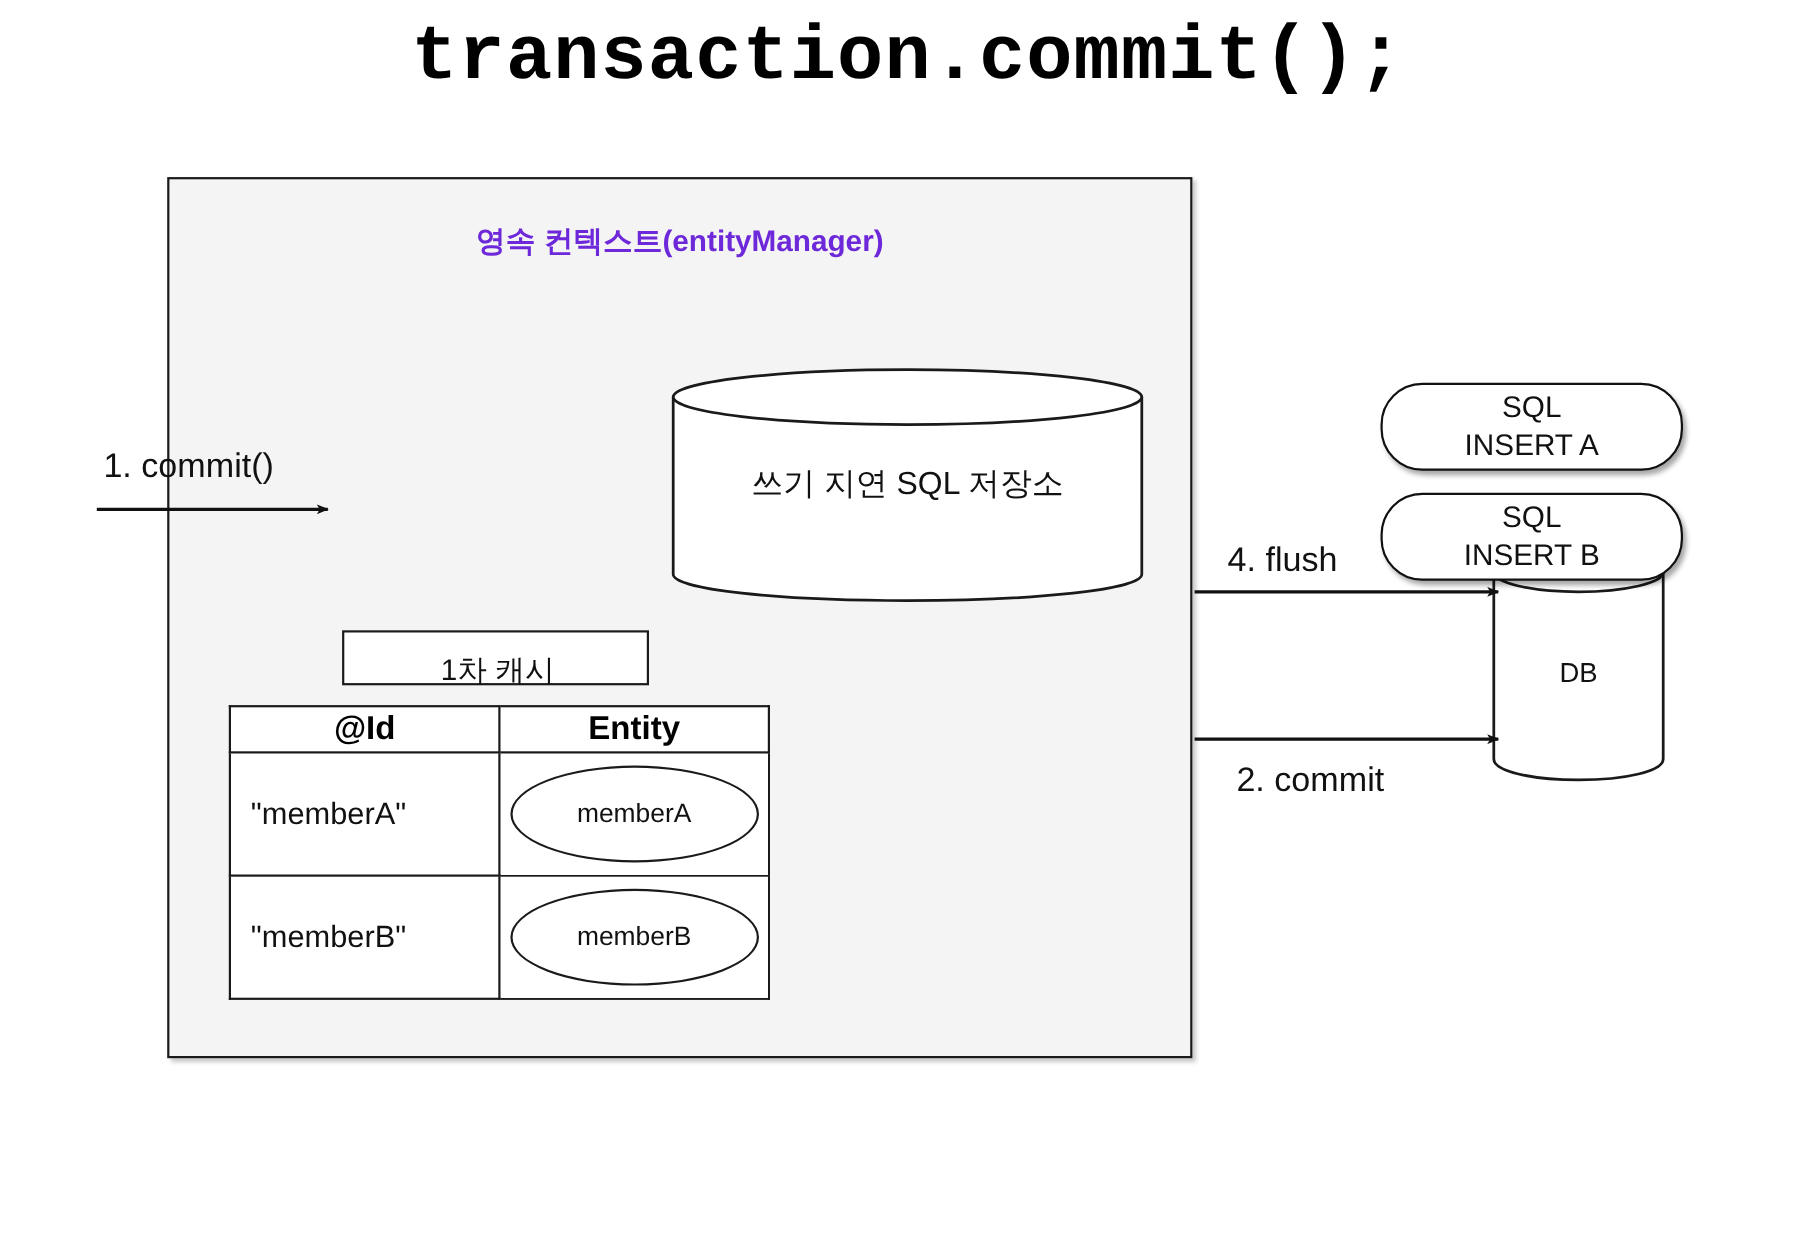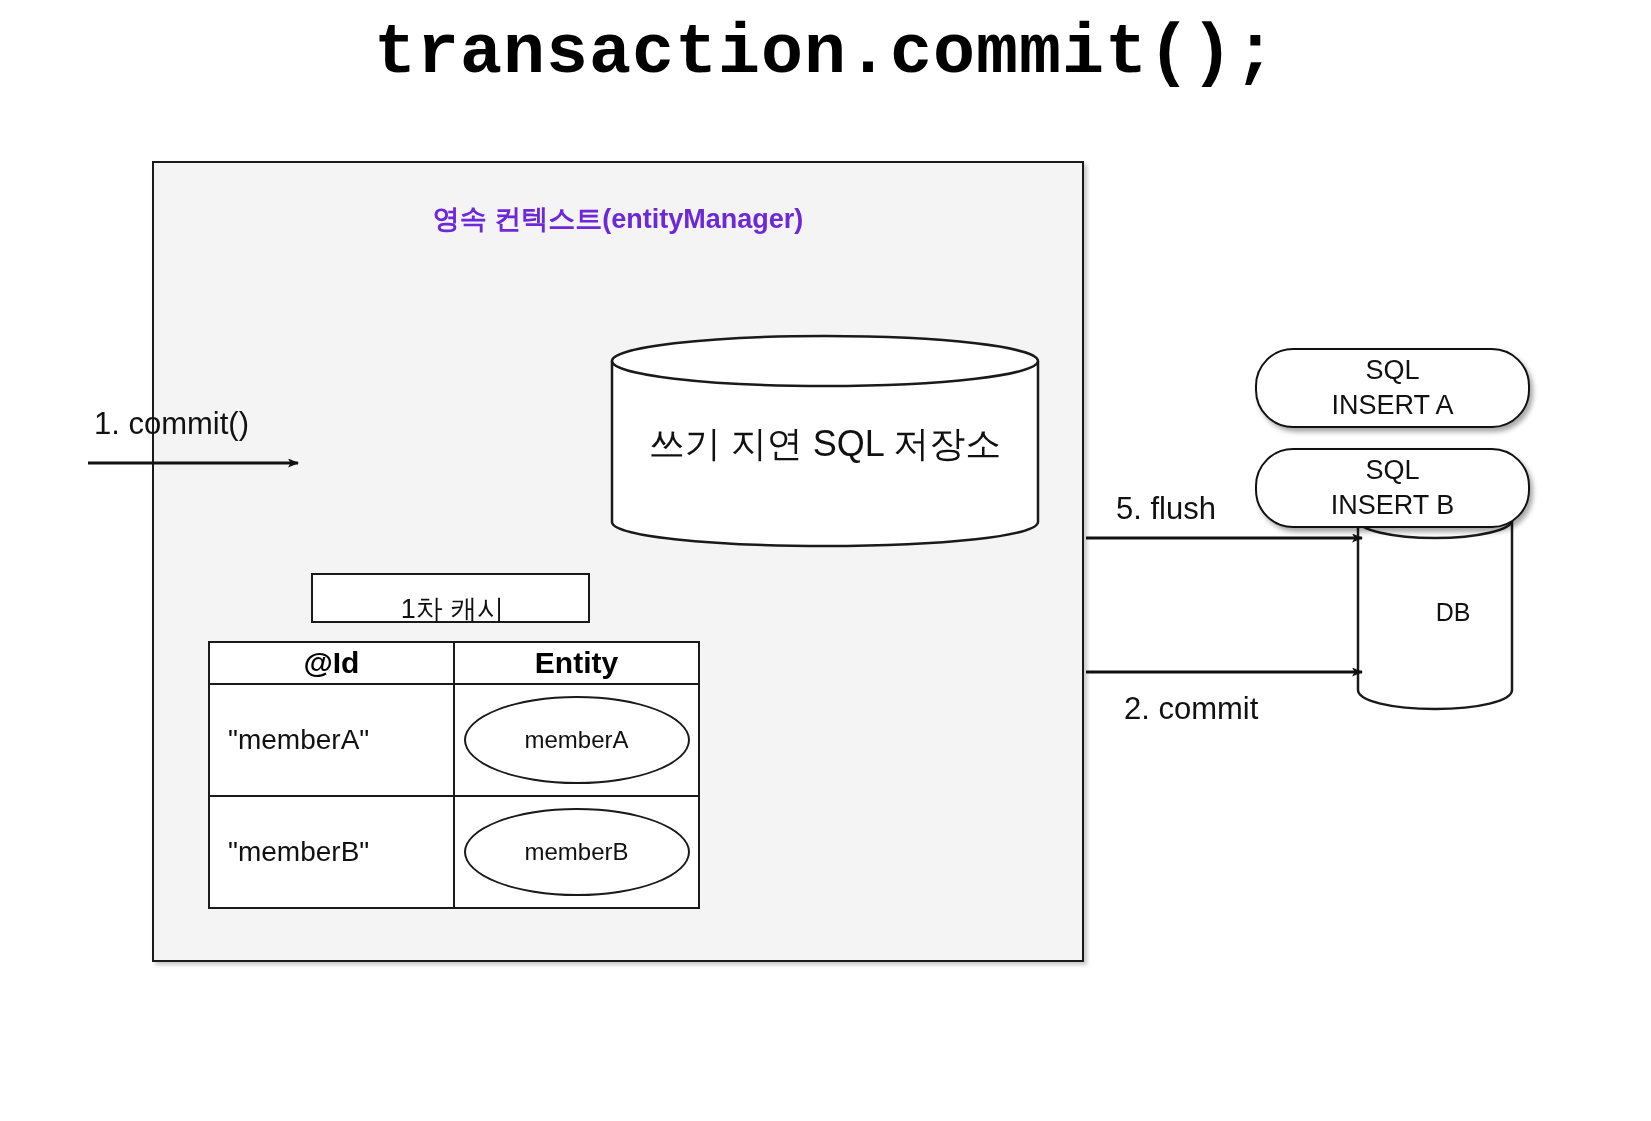--- a/index.html
+++ b/index.html
@@ -61,21 +61,21 @@
     width: 430px;
     height: 215px;
   }
   #sql-store svg { display: block; }
   #sql-store-label {
     position: absolute;
     left: 0;
     top: 86px;
     width: 430px;
     text-align: center;
-    font-size: 36px;
+    font-size: 29px;
     color: #111111;
   }
 
   
   #cache-tab {
     position: absolute;
     left: 311px;
     top: 573px;
     width: 279px;
     height: 50px;
@@ -172,21 +172,20 @@
   }
   #db-cylinder svg { display: block; }
   #db-label {
     position: absolute;
     left: 0;
     top: 98px;
     width: 158px;
     text-align: center;
     font-size: 25px;
     color: #111111;
-    padding-left: 18px;
   }
 
   
   #arrow-layer {
     position: absolute;
     left: 0;
     top: 0;
     width: 1651px;
     height: 1121px;
     pointer-events: none;
@@ -270,15 +269,15 @@
 
   <line x1="88" y1="463" x2="298" y2="463" stroke="#111111" stroke-width="3" marker-end="url(#arrowhead)"></line>
 
   <line x1="1086" y1="538" x2="1362" y2="538" stroke="#111111" stroke-width="3" marker-end="url(#arrowhead)"></line>
 
   <line x1="1086" y1="672" x2="1362" y2="672" stroke="#111111" stroke-width="3" marker-end="url(#arrowhead)"></line>
 </svg>
 
 <div class="arrow-label" id="label-commit">1. commit()</div>
 
-<div class="arrow-label" id="label-flush">5. flush</div>
+<div class="arrow-label" id="label-flush">4. flush</div>
 
 <div class="arrow-label" id="label-commit3">2. commit</div>
 
 </body></html>

